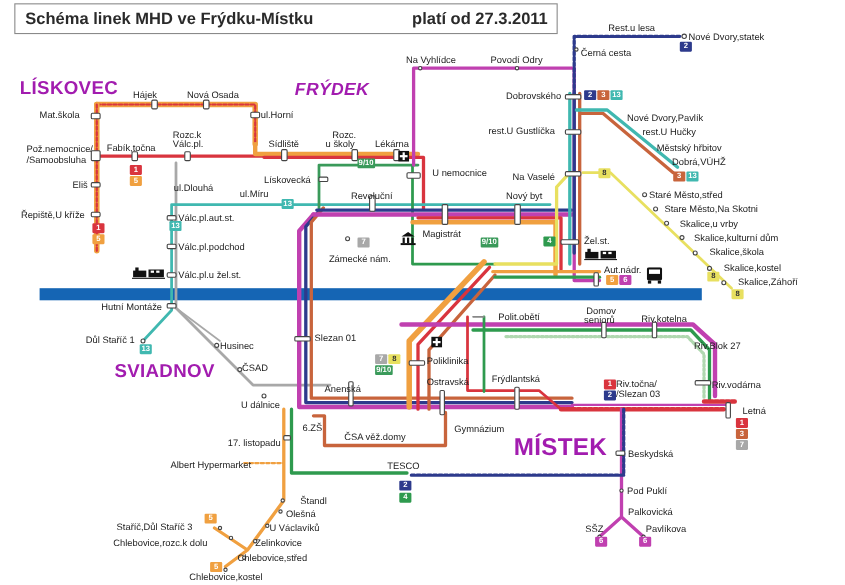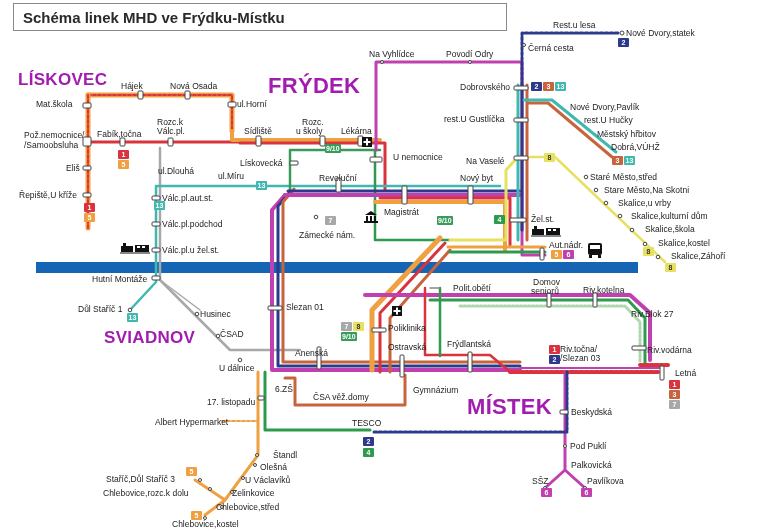--- a/index.html
+++ b/index.html
@@ -13,20 +13,21 @@
   .badge{position:absolute;min-width:9px;height:9px;padding:0 1px;font-size:7px;line-height:9px;text-align:center;color:#fff;font-weight:bold;border-radius:1px;font-family:"Liberation Sans",sans-serif;}
   .river{position:absolute;top:262px;height:11px;background:#1565b4;}
   .river-lbl{position:absolute;top:276px;height:26px;line-height:11px;font-size:9px;font-weight:bold;color:#fff;margin-top:47px;}
   .icon{position:absolute;}
 </style>
 </head>
 <body>
 
 <div class="title-box">
   <span>Schéma linek MHD ve Frýdku-Místku</span>
+  <span>platí od 27.3.2011</span>
 </div>
 
 <div class="river" style="left:36px;width:602px;"></div>
 <div class="river-lbl" style="left:188px;">Ostravice</div>
 <div class="river-lbl" style="left:523px;">Ostravice</div>
 
 <svg id="map" viewBox="0 0 768 532">
   <g fill="none" stroke-linejoin="round" stroke-linecap="round">
 
     <path d="M88,95 H232 V131" stroke="#f0a040" stroke-width="5"></path>
@@ -162,21 +163,21 @@
     <circle cx="210" cy="489" r="1.5"></circle>
     <circle cx="200" cy="480" r="1.5"></circle>
     <circle cx="205" cy="518" r="1.5"></circle>
     <circle cx="565" cy="446" r="1.5"></circle>
     <circle cx="545" cy="488" r="1.5"></circle>
     <circle cx="585" cy="488" r="1.5"></circle>
   </g>
 </svg>
 
 <div class="district" style="left:18px;top:70px;font-size:17px;">LÍSKOVEC</div>
-<div class="district" style="left:268px;top:73px;font-size:22px;">FRÝDEK</div>
+<div class="district" style="left:268px;top:73px;font-size:16px;font-style:italic;">FRÝDEK</div>
 <div class="district" style="left:104px;top:328px;font-size:17px;">SVIADNOV</div>
 <div class="district" style="left:467px;top:394px;font-size:22px;">MÍSTEK</div>
 
 <div class="lbl" style="left:121px;top:82px;">Hájek</div>
 <div class="lbl" style="left:170px;top:82px;">Nová Osada</div>
 <div class="lbl r" style="left:36px;top:100px;">Mat.škola</div>
 <div class="lbl" style="left:237px;top:100px;">ul.Horní</div>
 <div class="lbl" style="left:24px;top:131px;">Pož.nemocnice/</div>
 <div class="lbl" style="left:24px;top:141px;">/Samoobsluha</div>
 <div class="lbl" style="left:97px;top:130px;">Fabík,točna</div>

